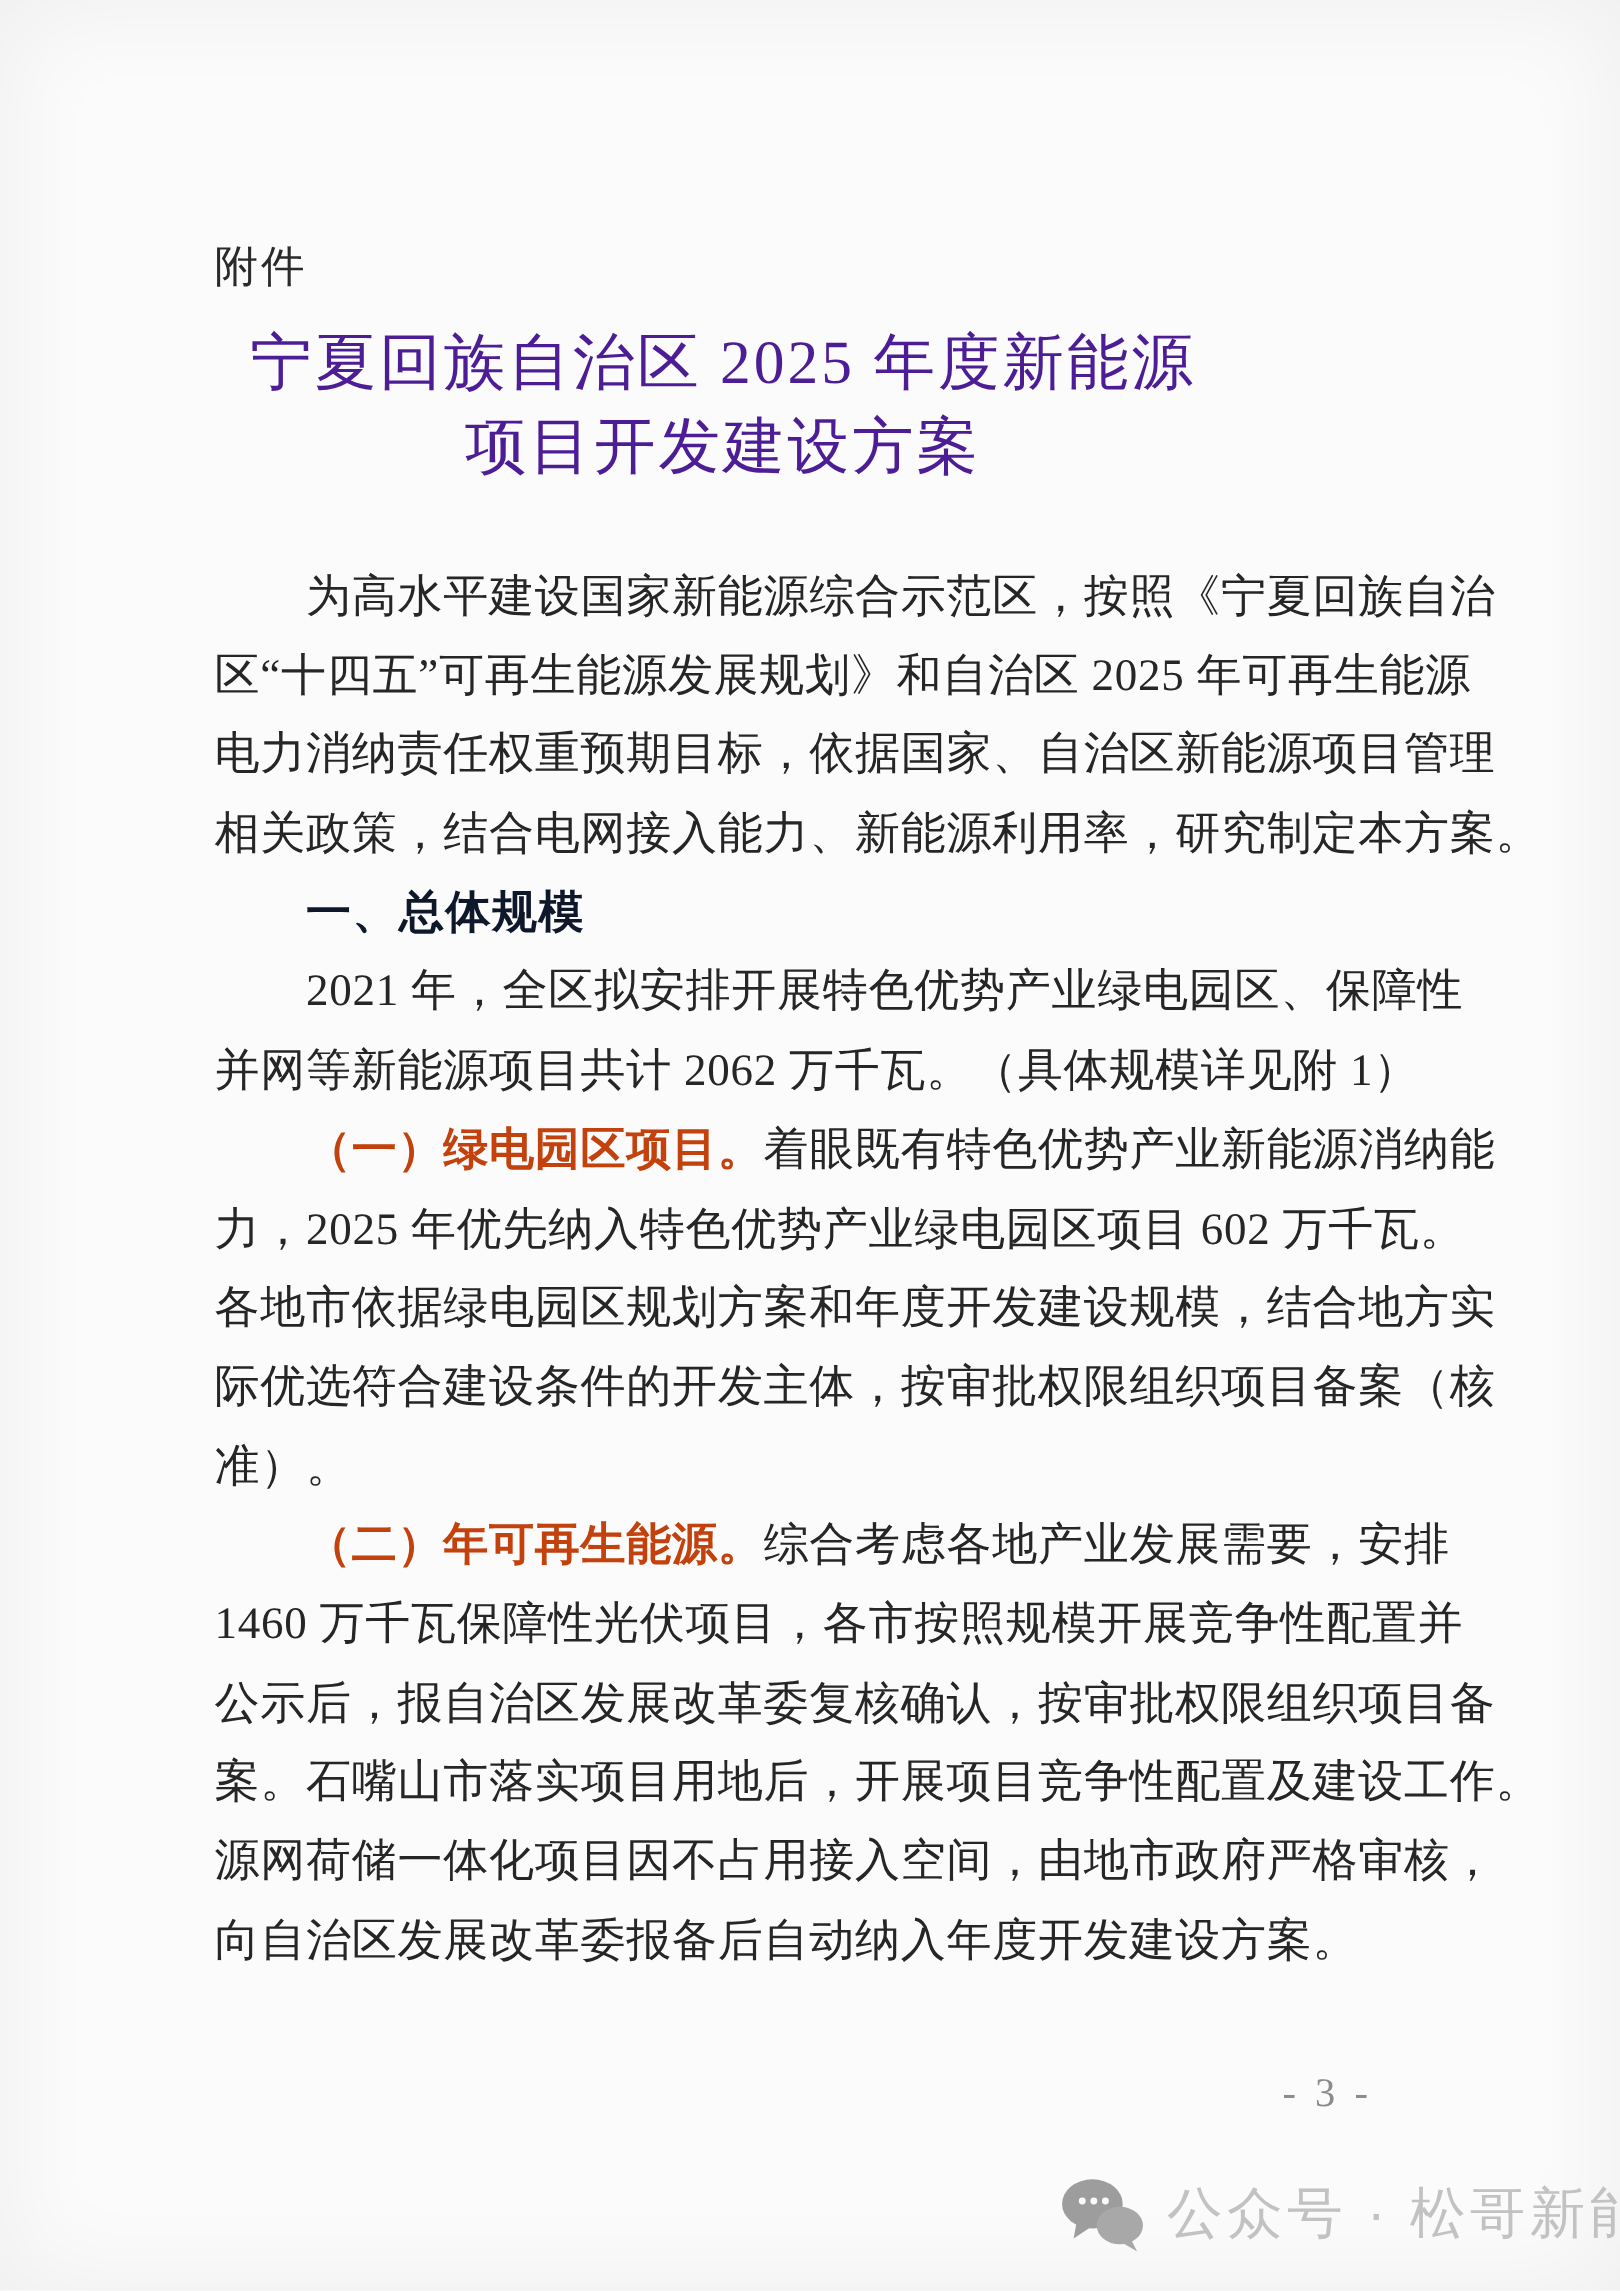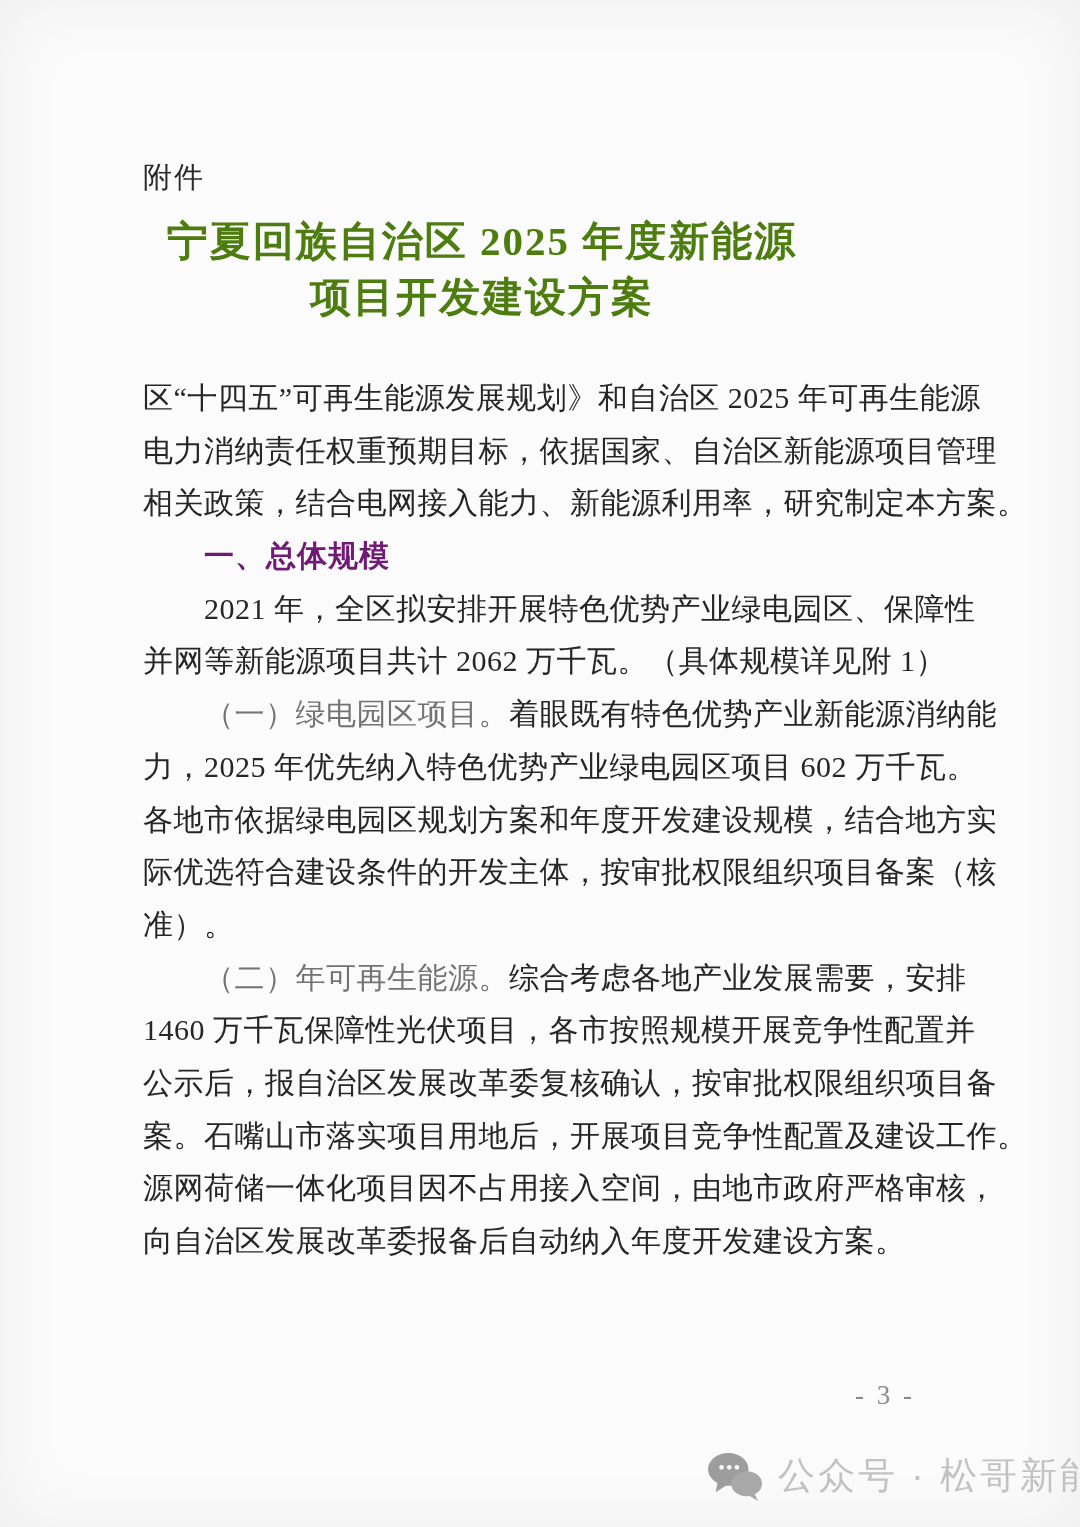--- a/index.html
+++ b/index.html
@@ -27,25 +27,25 @@
     font-weight: 400;
     font-size: 29px;
     letter-spacing: 2px;
     color: #2a2a2a;
   }
   .doc-title {
     position: absolute;
     left: 0;
     width: 964px;
     text-align: center;
-    font-weight: bold;
+    font-weight: normal;
     font-size: 41px;
     line-height: 1;
     letter-spacing: 2px;
-    color: #4d7c0f;
+    color: #4c1d95;
   }
   .doc-title.l1 { top: 221px; }
   .doc-title.l2 { top: 277px; }
 
   .doc-body {
     position: absolute;
     left: 143px;
     top: 372px;
     width: 815px;
     font-size: 30px;
@@ -55,23 +55,23 @@
     line-height: 52.7px;
     white-space: nowrap;
     letter-spacing: 0.5px;
     color: #262626;
   }
   .line.indent { padding-left: 61px; }
   .line.heading {
     font-family: "Liberation Sans", "DejaVu Sans", sans-serif;
     font-weight: bold;
     letter-spacing: 1px;
-    color: #701a75;
+    color: #0f172a;
   }
-  .lead-bold { font-weight: normal; color: #737373; }
+  .lead-bold { font-weight: bold; color: #c2410c; }
 
   .page-number {
     position: absolute;
     top: 1380px;
     left: 855px;
     font-size: 27px;
     letter-spacing: 3px;
     color: #8b8b8b;
   }
 
@@ -98,20 +98,21 @@
 
 <div class="scan-vignette"></div>
 
 <div class="attachment-label">附件</div>
 
 <div class="doc-title l1">宁夏回族自治区 2025 年度新能源</div>
 <div class="doc-title l2">项目开发建设方案</div>
 
 <div class="doc-body">
 
+  <div class="line indent">为高水平建设国家新能源综合示范区，按照《宁夏回族自治</div>
   <div class="line">区“十四五”可再生能源发展规划》和自治区 2025 年可再生能源</div>
   <div class="line">电力消纳责任权重预期目标，依据国家、自治区新能源项目管理</div>
   <div class="line">相关政策，结合电网接入能力、新能源利用率，研究制定本方案。</div>
 
   <div class="line indent heading">一、总体规模</div>
   <div class="line indent">2021 年，全区拟安排开展特色优势产业绿电园区、保障性</div>
   <div class="line">并网等新能源项目共计 2062 万千瓦。（具体规模详见附 1）</div>
 
 
   <div class="line indent"><span class="lead-bold">（一）绿电园区项目。</span><span>着眼既有特色优势产业新能源消纳能</span></div>

